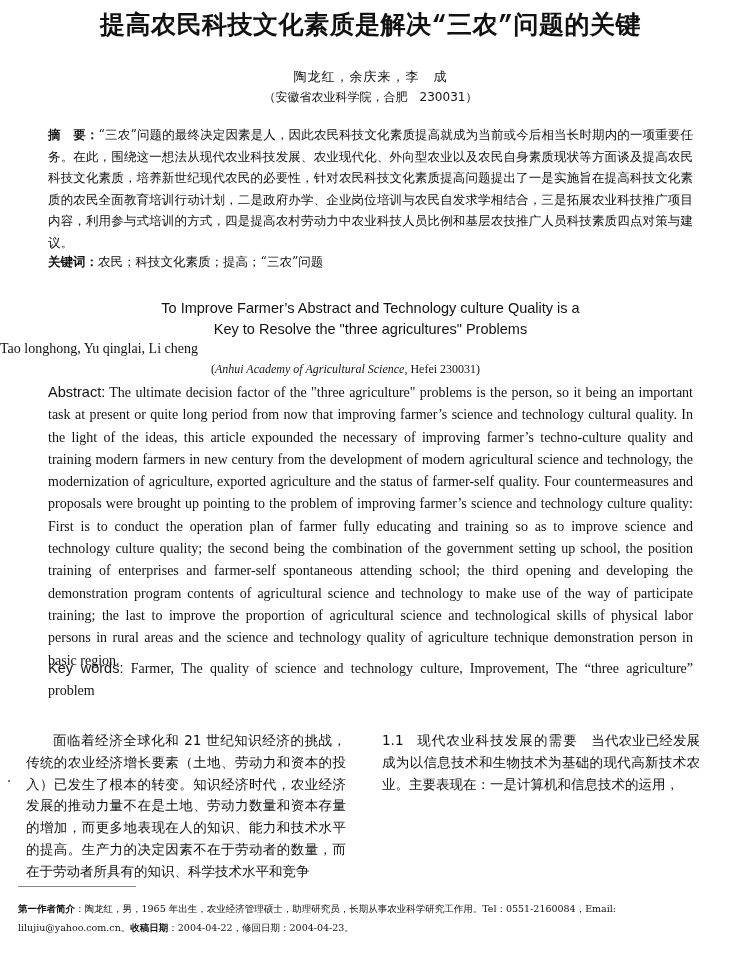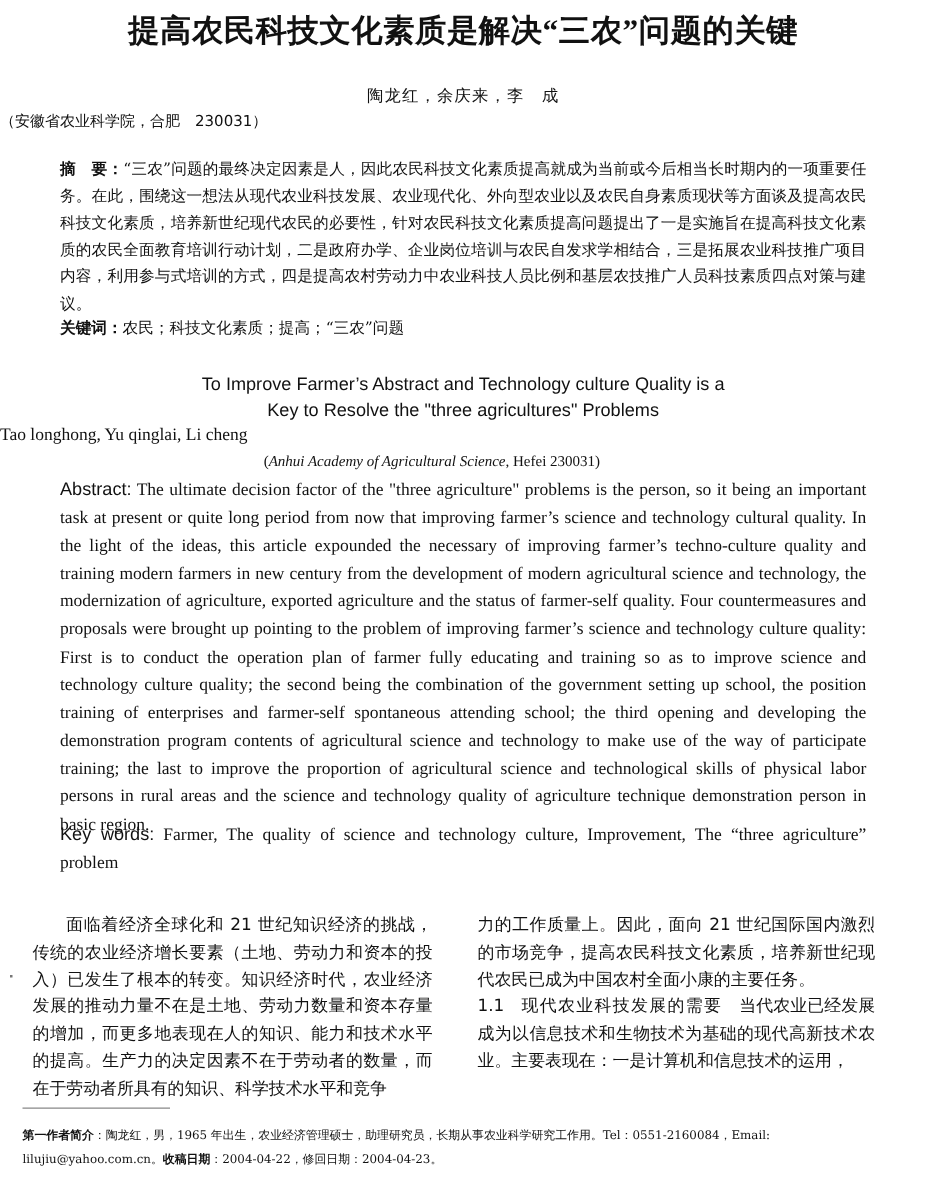--- a/index.html
+++ b/index.html
@@ -1,19 +1,19 @@
 <!DOCTYPE html>
 <html><head>
 <meta charset="utf-8">
 <style>
   html, body { margin:0; padding:0; background:#ffffff; }
   body { width:741px; height:957px; position:relative; overflow:hidden; color:#111; font-family:"DejaVu Serif", serif; }
-  .title { position:absolute; top:8px; left:0; width:741px; text-align:center; font-family:Liberation Serif, serif; font-weight:bold; font-size:25px; letter-spacing:0.5px; color:#111; }
+  .title { position:absolute; top:8px; left:0; width:741px; text-align:center; font-family:Liberation Mono, monospace; font-weight:bold; font-size:25px; letter-spacing:0.5px; color:#111; }
   .authors { position:absolute; top:68px; left:0; width:741px; text-align:center; font-size:13px; letter-spacing:1px; }
-  .affil { position:absolute; top:89px; left:0; width:741px; font-size:12px; font-family:"DejaVu Sans", sans-serif; }
+  .affil { position:absolute; top:89px; left:0; width:741px; text-align:center; font-size:12px; font-family:"DejaVu Sans", sans-serif; }
   .cn-abstract { position:absolute; top:124px; left:48px; width:645px; font-size:12.5px; line-height:21.5px; text-align:justify; }
   .cn-abstract b, .cn-kw b { font-family:"DejaVu Sans", sans-serif; font-weight:bold; }
   .cn-kw { position:absolute; top:254px; left:48px; width:645px; font-size:12.5px; }
   .en-title { position:absolute; top:298px; left:0; width:741px; text-align:center; font-family:"Liberation Sans", sans-serif; font-size:14.5px; line-height:21px; }
   .en-authors { position:absolute; top:341px; left:0; width:741px; font-family:"Liberation Serif", serif; font-size:14px; }
   .en-affil { position:absolute; top:362px; left:0; width:623px; text-align:center; font-family:"Liberation Serif", serif; font-size:12px;padding-left:34px; }
   .en-affil i { font-style:italic; }
   .en-abstract { position:absolute; top:381px; left:48px; width:645px; font-family:"Liberation Serif", serif; font-size:14px; line-height:22.3px; text-align:justify; }
   .en-label { font-family:"Liberation Sans", sans-serif; font-size:14.5px; }
   .en-kw { position:absolute; top:657px; left:48px; width:645px; font-family:"Liberation Serif", serif; font-size:14px; line-height:22px; text-align:justify; }
@@ -58,20 +58,19 @@
   <span class="en-label">Key words:</span><span> Farmer, The quality of science and technology culture, Improvement, The “three agriculture” problem</span>
 </div>
 
 <div class="margin-dot"></div>
 
 <div class="col col-left">
   <div class="indent">面临着经济全球化和 21 世纪知识经济的挑战，传统的农业经济增长要素（土地、劳动力和资本的投入）已发生了根本的转变。知识经济时代，农业经济发展的推动力量不在是土地、劳动力数量和资本存量的增加，而更多地表现在人的知识、能力和技术水平的提高。生产力的决定因素不在于劳动者的数量，而在于劳动者所具有的知识、科学技术水平和竞争</div>
 </div>
 
 <div class="col col-right">
-  <div>力的工作质量上。因此，面向 21 世纪国际国内激烈的市场竞争，提高农民科技文化素质，培养新世纪现代农民已成为中国农村全面小康的主要任务。</div>
   <div><span>1.1　</span><span class="sub-head">现代农业科技发展的需要</span><span>　当代农业已经发展成为以信息技术和生物技术为基础的现代高新技术农业。主要表现在：一是计算机和信息技术的运用，</span></div>
 </div>
 
 <div class="rule"></div>
 <div class="footnote">
   <b>第一作者简介</b><span>：陶龙红，男，1965 年出生，农业经济管理硕士，助理研究员，长期从事农业科学研究工作用。Tel：0551-2160084，Email: lilujiu@yahoo.com.cn。</span><b>收稿日期</b><span>：2004-04-22，修回日期：2004-04-23。</span>
 </div>
 
 </body></html>

